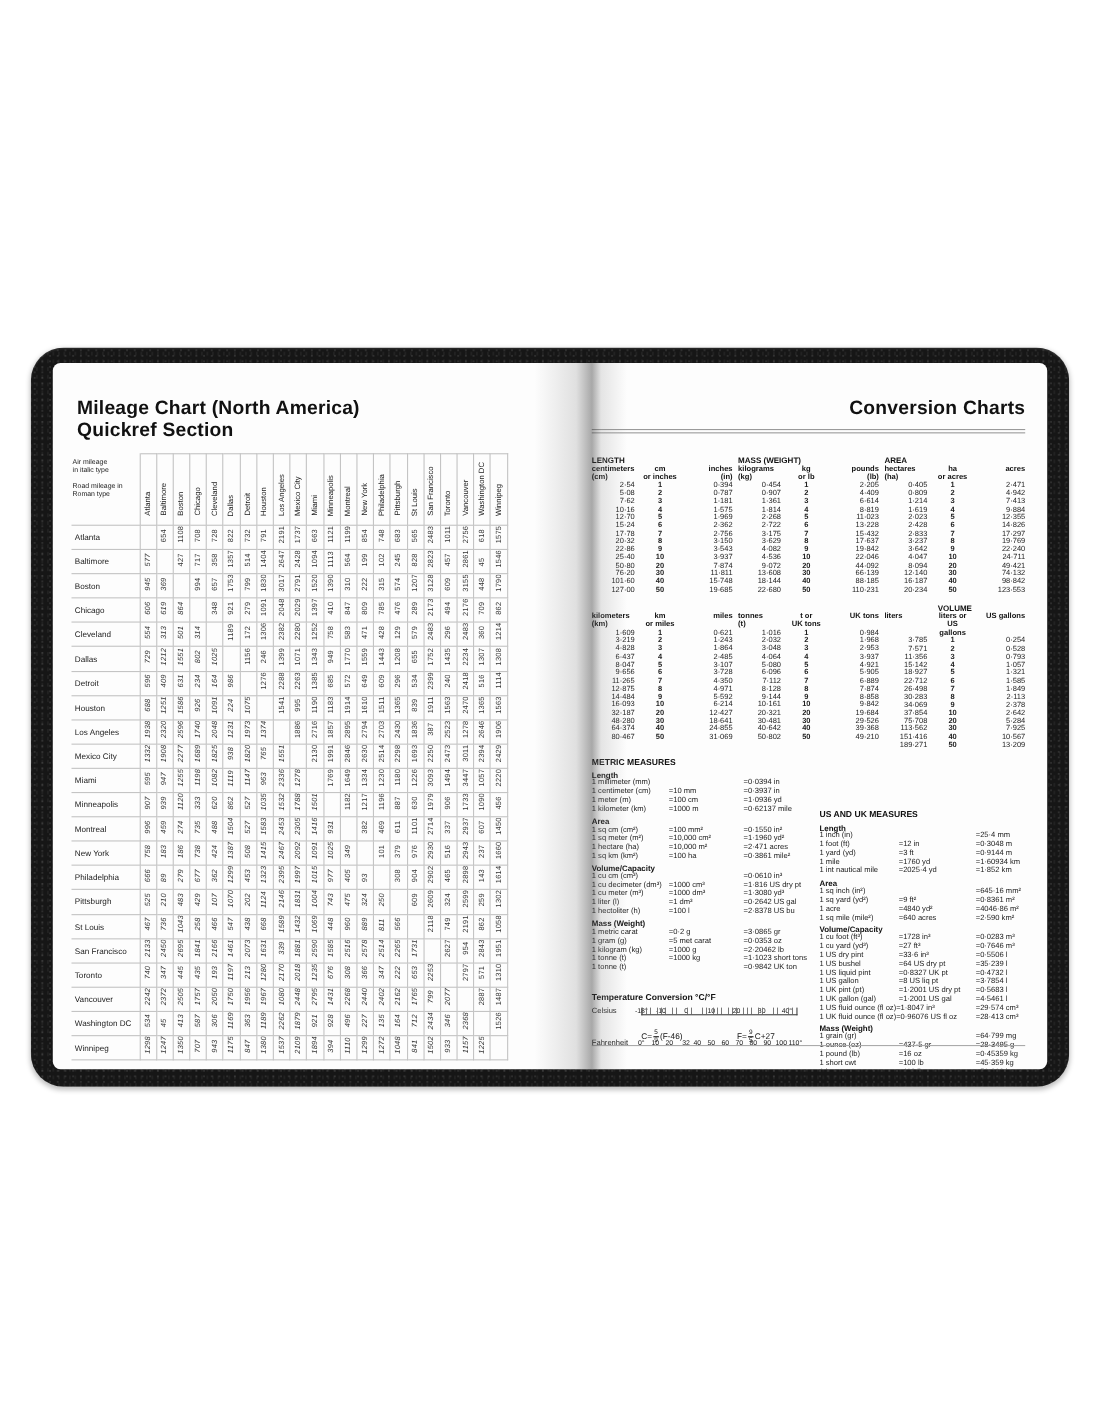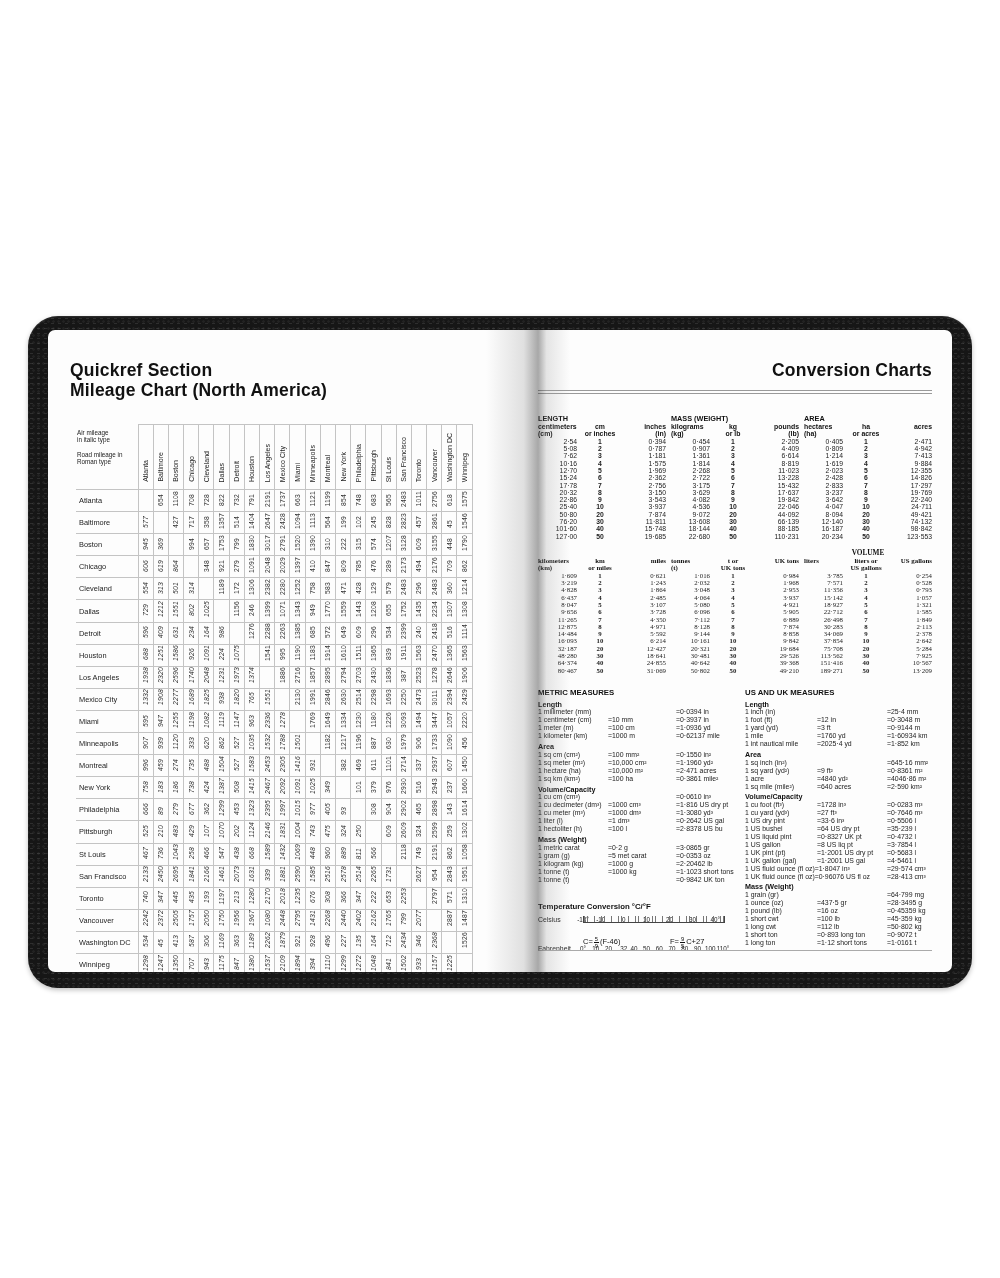--- a/index.html
+++ b/index.html
@@ -13,21 +13,21 @@
         box-shadow:inset 0 1px 2px rgba(255,255,255,.12),0 2px 5px rgba(0,0,0,.25);}
   .pages{position:absolute;left:20px;top:14px;width:904px;height:642px;background:#fdfdfd;
          border-radius:7px;overflow:hidden;}
   .spine{position:absolute;left:438px;top:0;width:84px;height:100%;pointer-events:none;
          background:linear-gradient(90deg,rgba(90,90,90,0) 0%,rgba(90,90,90,.18) 45%,
                     rgba(50,50,50,.42) 62%,rgba(140,140,140,.22) 72%,rgba(255,255,255,0) 100%);}
   
   .lp{position:absolute;left:0;top:0;width:452px;height:642px;}
   .lp .titles{position:absolute;left:22px;top:30px;font-size:17.5px;font-weight:bold;
               line-height:20px;letter-spacing:.2px;color:#111;}
-  .mwrap{position:absolute;left:28px;top:82px;margin-top:12px;}
+  .mwrap{position:absolute;left:17px;top:82px;}
   table.mileage{border-collapse:collapse;table-layout:fixed;width:396px;}
   table.mileage td,table.mileage th{border:0.5px solid #c4c4c4;padding:0;overflow:hidden;}
   table.mileage th{font-weight:normal;}
   table.mileage .mlegend{border-left:none;border-top:none;vertical-align:top;text-align:left;}
   table.mileage td.city{border-left:none;font-size:7.4px;text-align:left;padding-left:3px;
                         color:#222;white-space:nowrap;}
   .leg{font-size:6.3px;line-height:7px;margin:4px 0 0 1px;color:#222;}
   .leg2{margin-top:8px;}
   .mhead{height:64px;vertical-align:bottom;text-align:center;}
   .vcity{writing-mode:vertical-rl;transform:rotate(180deg);font-size:7px;color:#222;
@@ -37,34 +37,34 @@
         display:inline-block;white-space:nowrap;max-height:21px;letter-spacing:.2px;}
   .vnum.air{font-style:italic;}
   
   .rp{position:absolute;left:490px;top:0;width:394px;height:642px;}
   .rp .title{position:absolute;right:0;top:30px;font-size:17.5px;font-weight:bold;
              letter-spacing:.2px;color:#111;}
   .rule{position:absolute;left:0;width:394px;height:0;border-top:1px solid #9a9a9a;}
   .r1{top:60px;}.r2{top:63px;}
   .bottomrule{top:620px;border-top:1px solid #aaa;}
   .convrow{position:absolute;left:0;width:394px;display:flex;justify-content:space-between;}
-  .c1{top:84px;}.c2{top:218px;font-family:Liberation Serif, serif;}
+  .c1{top:84px;}.c2{top:218px;}
   .grp{width:128px;}
   .ghead{font-size:7.3px;font-weight:bold;height:9px;color:#111;}
   .ghead.ctr{text-align:center;}
   .ggrid{display:grid;grid-template-columns:46px 32px 50px;}
   .gh{font-size:6.9px;font-weight:bold;line-height:7.4px;color:#111;}
   .gh1{text-align:left;}.gh2{text-align:center;}.gh3{text-align:right;}
   .gv{font-size:6.8px;line-height:7.3px;color:#222;white-space:nowrap;}
   .gv1{text-align:right;padding-right:7px;}
   .gv2{text-align:center;font-weight:bold;}
   .gv3{text-align:right;}
   .defcol{position:absolute;top:358px;}
   .defcol.metric{left:0;width:202px;}
-  .defcol.usuk{left:207px;width:187px;}
+  .defcol.usuk{left:207px;width:187px;margin-top:48px;}
   .dhead{font-size:7.8px;font-weight:bold;line-height:9.5px;color:#111;}
   .dtitle{font-size:7.2px;font-weight:bold;line-height:7.9px;margin-top:3px;color:#111;}
   .defrow{display:flex;font-size:6.9px;line-height:7.9px;color:#222;}
   .defrow span{white-space:nowrap;flex-shrink:0;}
   .metric .dterm{width:70px;}.metric .dmid{width:68px;}
   .usuk .dterm{width:72px;}.usuk .dmid{width:70px;}
   .temp{position:absolute;left:0;top:572px;width:260px;}
   .temp .dhead{line-height:10px;}
   .trow{position:relative;height:10px;font-size:6.9px;color:#222;}
   .tlab{position:absolute;left:0;top:0;}
@@ -82,22 +82,22 @@
   .frac .fd{display:block;padding:0 1px;}
 </style>
 </head>
 <body>
 
 <div class="book">
   <div class="pages">
 
     <div class="lp">
       <div class="titles">
+        <div>Mileage Chart (North America)</div>
         <div>Quickref Section</div>
-        <div>Mileage Chart (North America)</div>
       </div>
       <div class="mwrap" id="mileage-slot">
           <table class="mileage">
             <colgroup>
               <col style="width: 62px;">
               <col style="width: 15.2px;">
               <col style="width: 15.2px;">
               <col style="width: 15.2px;">
               <col style="width: 15.2px;">
               <col style="width: 15.2px;">

